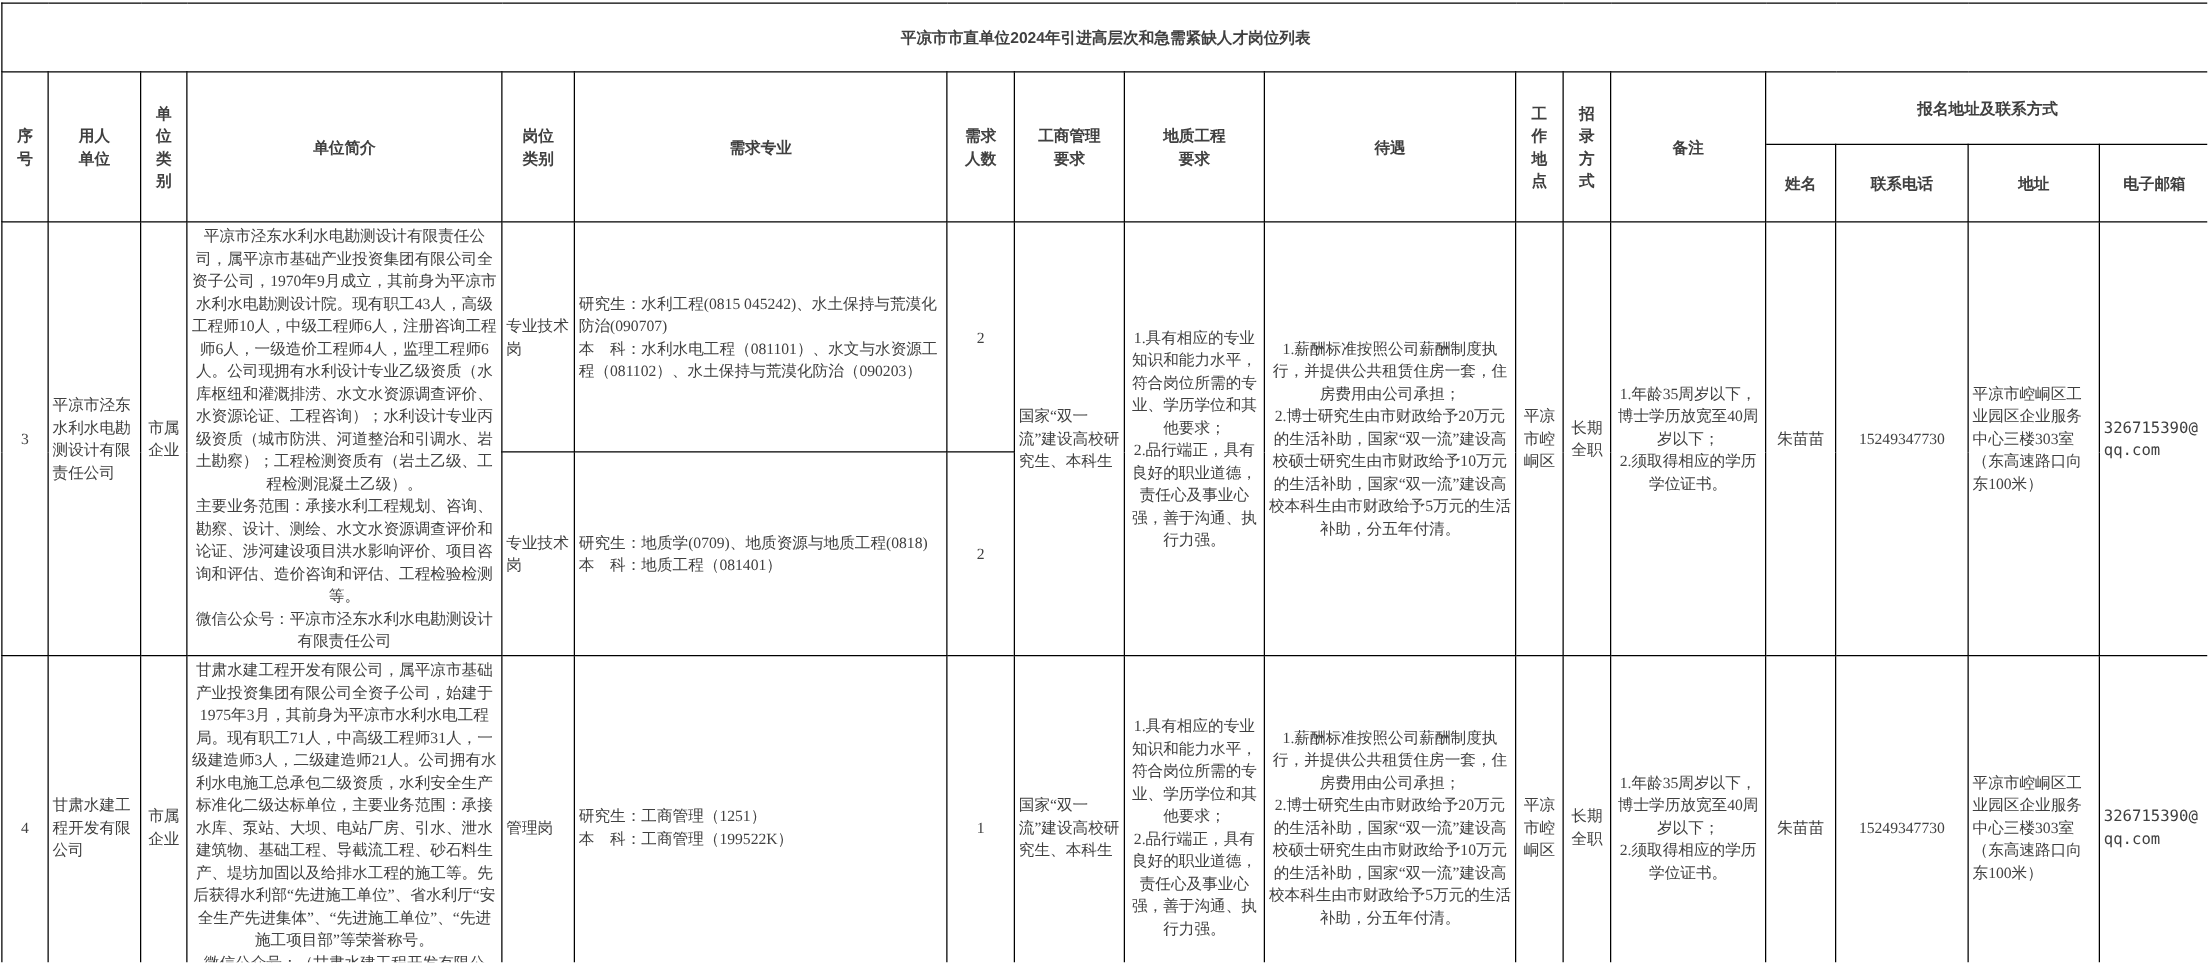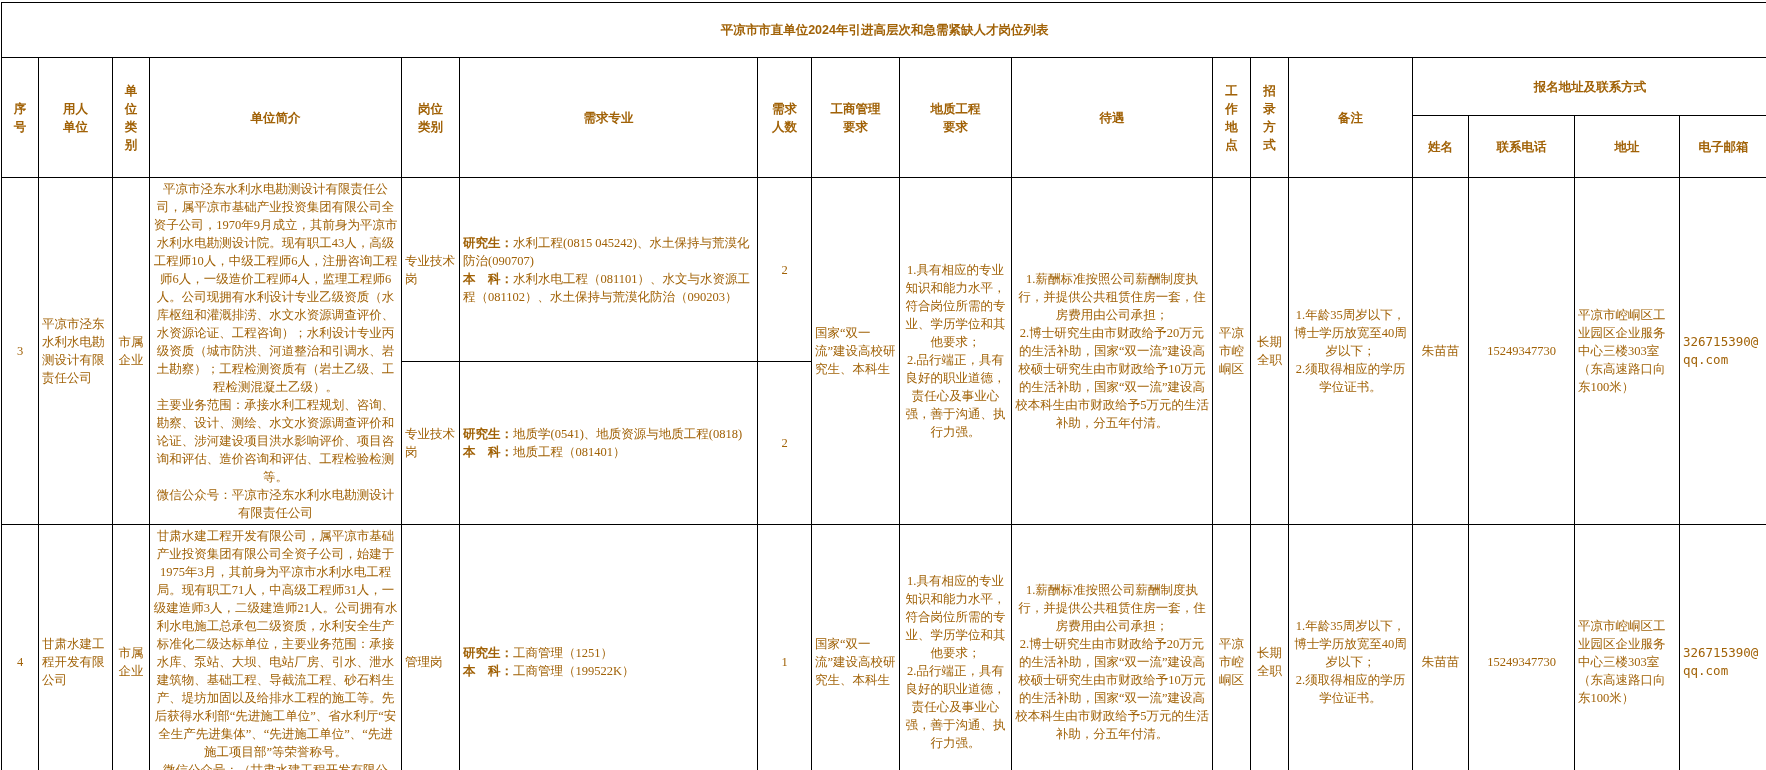--- a/index.html
+++ b/index.html
@@ -1,18 +1,18 @@
 <!DOCTYPE html>
 <html><head>
 <meta charset="utf-8">
 <style>
   html,body{margin:0;padding:0;background:#fff;}
   .sheet{
     width:1766px;height:770px;overflow:hidden;background:#fff;
-    font-family:"Liberation Serif", serif;color:#a16207;position:relative;
+    font-family:"Liberation Serif", serif;color:#404040;position:relative;
   }
   table.grid{
     border-collapse:collapse;table-layout:fixed;width:1764px;margin-left:1px;margin-top:2px;
   }
   table.grid td{
     border:1px solid #000;vertical-align:middle;overflow:hidden;
     font-size:12.5px;line-height:1.44;padding:2px 3px;word-break:break-word;
   }
   td.title-cell{
     height:50px;text-align:center;font-weight:bold;font-size:30px;
@@ -21,21 +21,21 @@
   }
   td.hd{
     font-weight:bold;font-size:16px;text-align:center;
     white-space:pre-line;line-height:1.35;padding:1px;
   }
   td.c{text-align:center;}
   td.l{text-align:left;}
   td.pre{white-space:pre-wrap;text-align:center;}
   td.email-cell{word-break:break-all;font-family:"DejaVu Sans Mono", monospace;font-size:11.5px;}
   .mjline{text-align:left;}
-  .blb{font-weight:bold;}
+  .blb{font-weight:normal;}
   tr.r-h1{height:58px;}
   tr.r-h2{height:62px;}
   tr.r3a{height:168px;}
   tr.r3b{height:148px;}
   tr.r4{height:270px;}
 </style>
 </head>
 <body>
 
 <div class="sheet">
@@ -128,21 +128,21 @@
 2.须取得相应的学历学位证书。</td>
       <td class="c" rowspan="2">朱苗苗</td>
       <td class="c" rowspan="2">15249347730</td>
       <td class="l" rowspan="2">平凉市崆峒区工业园区企业服务中心三楼303室（东高速路口向东100米）</td>
       <td class="l email-cell" rowspan="2">326715390@qq.com</td>
     </tr>
 
     <tr class="r3b">
       <td class="l">专业技术岗</td>
       <td class="l">
-        <div class="mjline"><span class="blb">研究生：</span><span>地质学(0541)、地质资源与地质工程(0818)</span></div>
+        <div class="mjline"><span class="blb">研究生：</span><span>地质学(0709)、地质资源与地质工程(0818)</span></div>
         <div class="mjline"><span class="blb">本　科：</span><span>地质工程（081401）</span></div>
       </td>
       <td class="c">2</td>
     </tr>
 
     <tr class="r4">
       <td class="c">4</td>
       <td class="l">甘肃水建工程开发有限公司</td>
       <td class="c">市属企业</td>
       <td class="l pre">甘肃水建工程开发有限公司，属平凉市基础产业投资集团有限公司全资子公司，始建于1975年3月，其前身为平凉市水利水电工程局。现有职工71人，中高级工程师31人，一级建造师3人，二级建造师21人。公司拥有水利水电施工总承包二级资质，水利安全生产标准化二级达标单位，主要业务范围：承接水库、泵站、大坝、电站厂房、引水、泄水建筑物、基础工程、导截流工程、砂石料生产、堤坊加固以及给排水工程的施工等。先后获得水利部“先进施工单位”、省水利厅“安全生产先进集体”、“先进施工单位”、“先进施工项目部”等荣誉称号。

